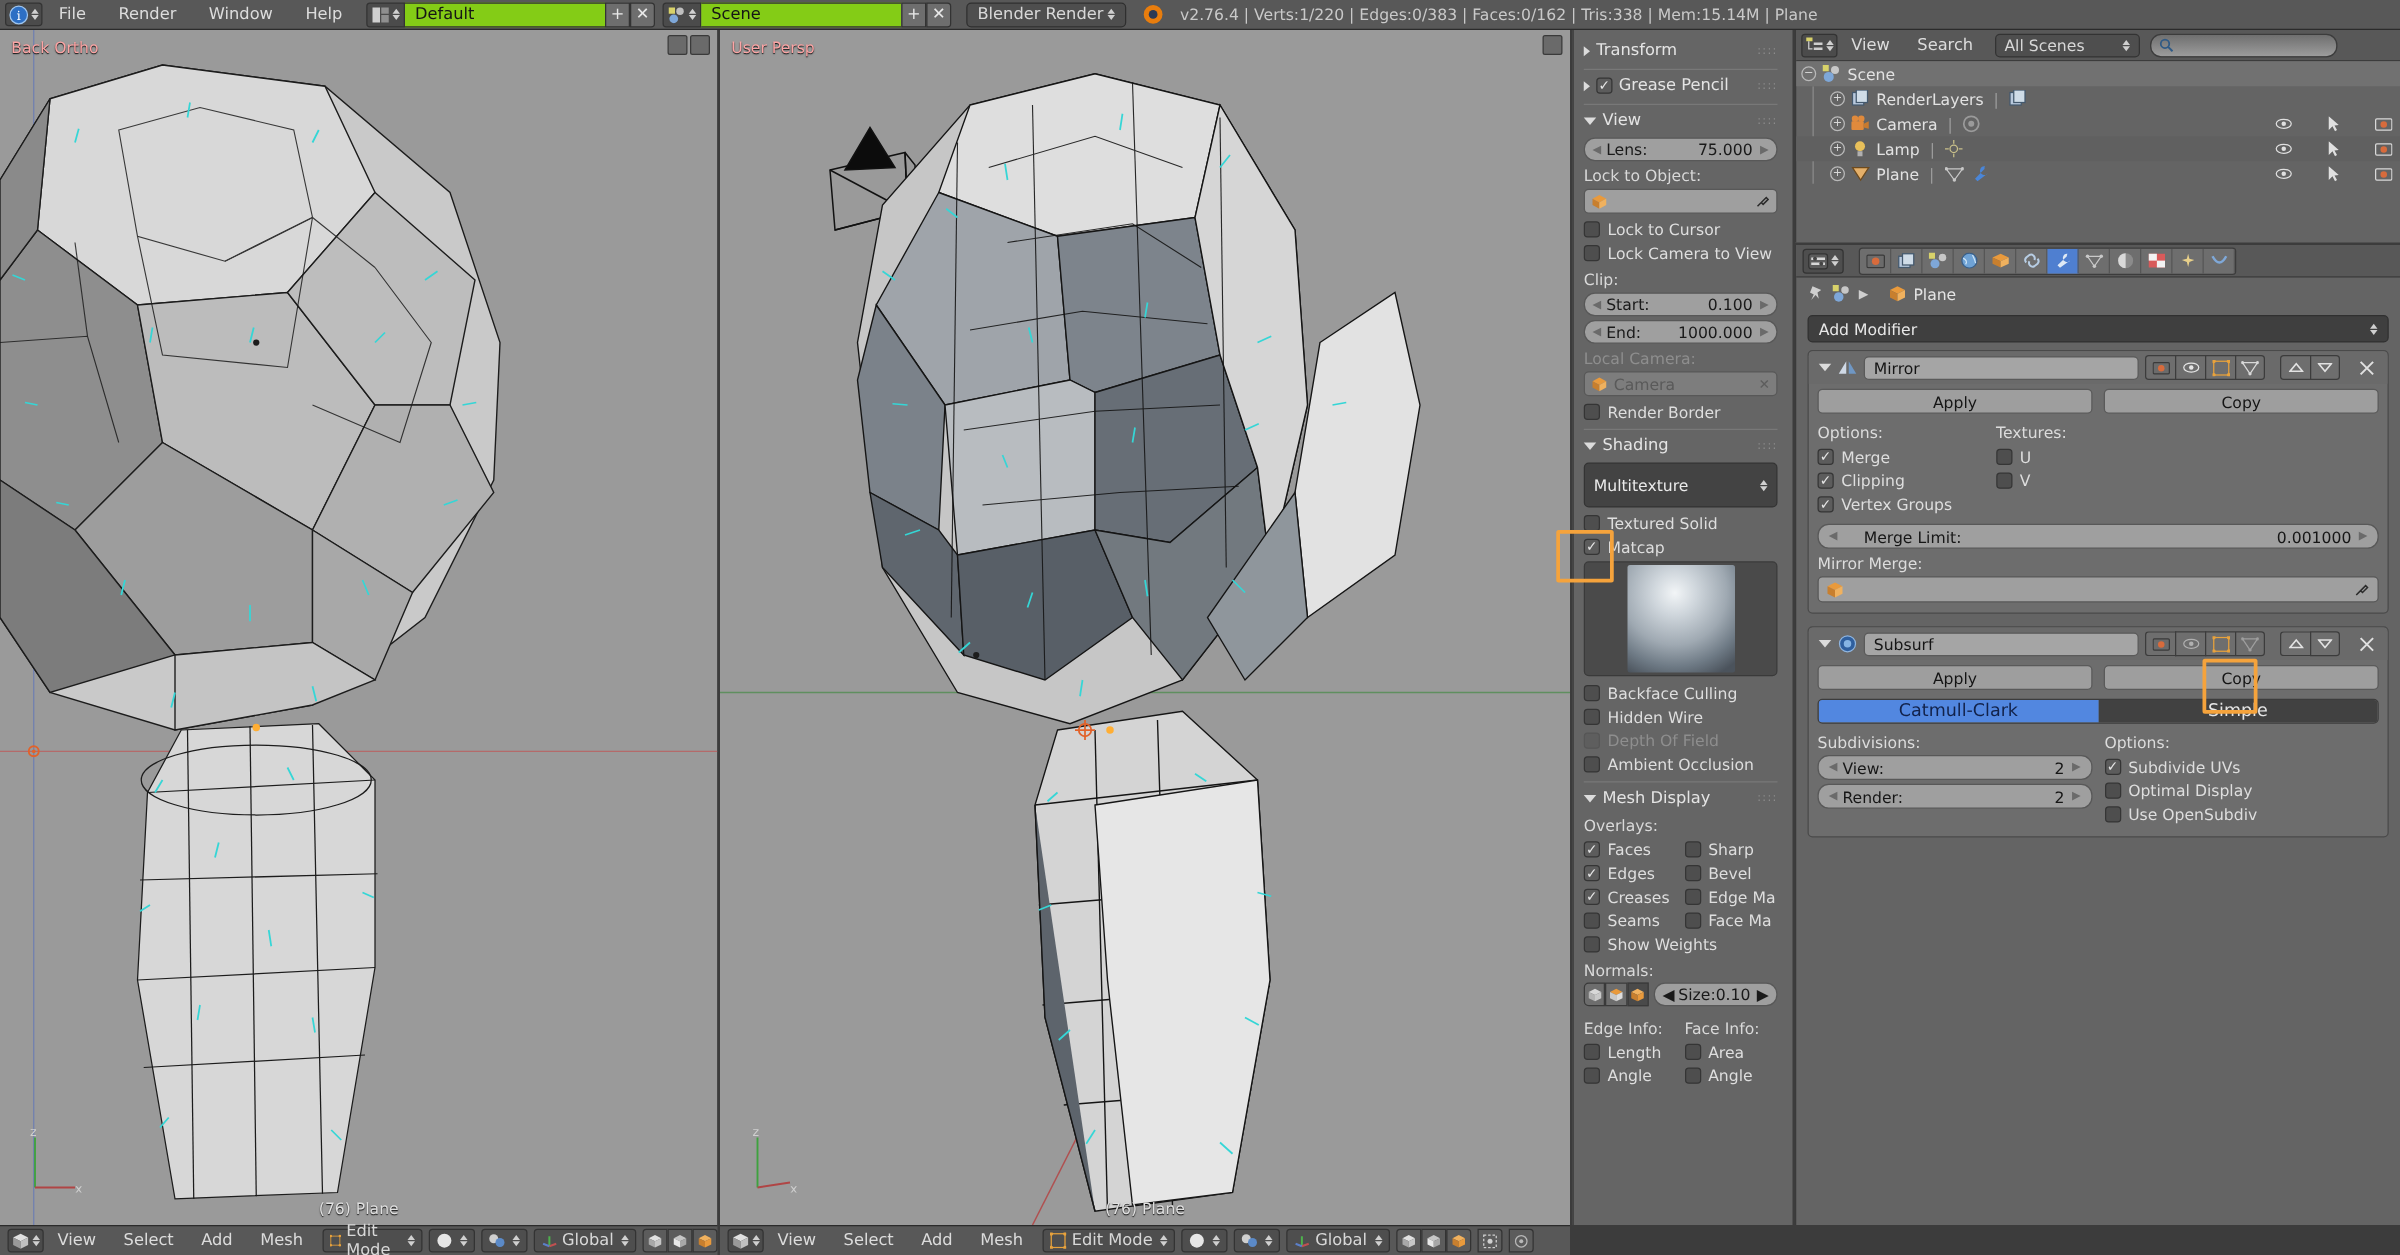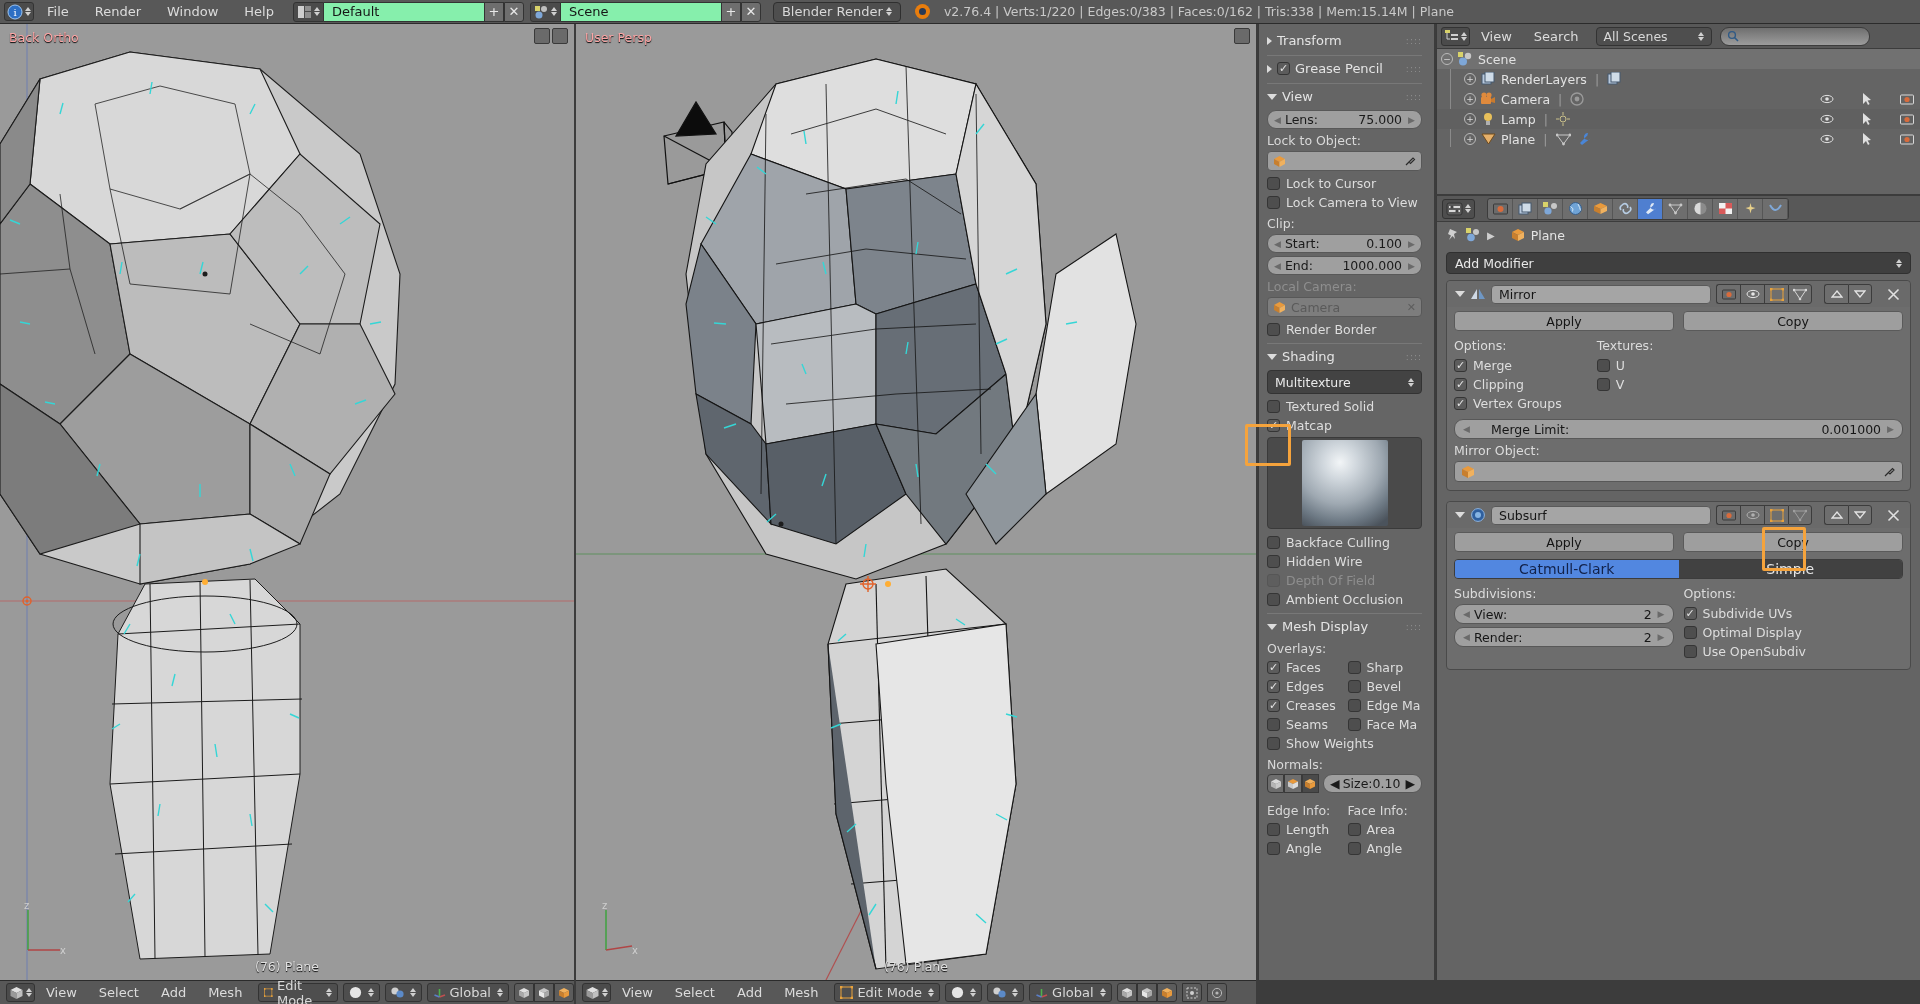--- a/index.html
+++ b/index.html
@@ -13,21 +13,21 @@
   .tb-icon-btn{ display:flex; align-items:center; height:19px; background:#4b4b4b;
     border:1px solid #333; border-radius:3px; padding:0 2px; margin-left:4px; }
   .tb-menu{ padding:0 13px; color:#dcdcdc; font-size:13px; line-height:24px; }
   .spin{ display:flex; flex-direction:column; justify-content:center; margin-left:2px; }
   .spin i{ display:block; width:0;height:0;border-left:3px solid transparent;border-right:3px solid transparent; }
   .spin .up{ border-bottom:4px solid #d0d0d0; margin-bottom:1px; }
   .spin .dn{ border-top:4px solid #d0d0d0; }
   .tb-combo{ display:flex; align-items:center; height:20px; margin-left:6px; }
   .tb-combo .swatch{ display:flex; align-items:center; background:#4b4b4b; border:1px solid #333;
     border-radius:3px 0 0 3px; height:20px; padding:0 3px; }
-  .tb-field{ height:20px; background:#86efac; color:#161616; display:flex; align-items:center;
+  .tb-field{ height:20px; background:#84cc16; color:#161616; display:flex; align-items:center;
     padding:0 8px; min-width:160px; font-size:13px; border-top:1px solid #333;border-bottom:1px solid #333; }
   .tb-sq{ width:20px;height:20px; background:#6e6e6e; border:1px solid #333; color:#e8e8e8;
     display:flex;align-items:center;justify-content:center; font-size:13px; }
   .tb-sq:last-child{ border-radius:0 3px 3px 0; }
   .engine{ height:20px; background:#4e4e4e; border:1px solid #2f2f2f; border-radius:4px;
     display:flex;align-items:center; padding:0 8px; margin-left:12px; min-width:128px; justify-content:space-between; }
   .stats{ margin-left:14px; color:#c9c9c9; font-size:12.5px; white-space:nowrap; }
   .blender-logo{ width:15px;height:15px;border-radius:50%;background:#e87d0d; position:relative; margin-left:14px;}
   .blender-logo:after{content:"";position:absolute;left:4px;top:4px;width:7px;height:7px;border-radius:50%;background:#2a3a55;}
   .blender-logo:before{content:"";position:absolute;left:6px;top:6px;width:3px;height:3px;border-radius:50%;background:#fff;}
@@ -77,21 +77,21 @@
     border-radius:4px; padding:0 5px; margin:3px 0; color:#1a1a1a; font-size:12.5px;}
   .objfield.dim{ background:#7d7d7d; color:#5a5a5a;}
   .cb-row{ display:flex; align-items:center; gap:6px; height:19px; }
   .cbx{ width:13px;height:13px;border-radius:3px;background:#4e4e4e;border:1px solid #353535; flex:0 0 13px;
     display:flex;align-items:center;justify-content:center; }
   .cbx.on{ background:#5c5c5c; }
   .cbx.on:after{ content:"✓"; color:#e6e6e6; font-size:11px; line-height:11px; }
   .cbx.dim{ background:#5e5e5e; border-color:#565656;}
   .cb-row span{ font-size:12.5px; color:#dedede;}
   .cb-row span.dim{ color:#8e8e8e;}
-  .dropdown{ display:flex;align-items:center;justify-content:space-between; height:24px; background:#434343;
+  .dropdown{ display:flex;align-items:center;justify-content:space-between; height:36px; background:#434343;
     border:1px solid #333; border-radius:4px; padding:0 7px; color:#eaeaea; font-size:12.5px; margin:3px 0;}
   .matcap{ height:92px; background:#4a4a4a; border:1px solid #3a3a3a; border-radius:4px; margin:2px 0 4px 0;
     display:flex; align-items:center; justify-content:center;}
   .matcap-ball{ width:86px;height:86px; background:
      radial-gradient(circle at 44% 26%, #f2f5f7 0%, #cfd6dc 22%, #9fa9b2 52%, #6e7a85 74%, #4b535c 92%);
      border-radius:2px; filter:blur(0.3px);}
   .cb2{ display:grid; grid-template-columns:1fr 1fr; column-gap:6px; }
   .normrow{ display:flex; align-items:center; gap:0; margin:2px 0;}
   .nbtn{ width:19px;height:19px;background:#6d6d6d;border:1px solid #3a3a3a; display:flex;align-items:center;justify-content:center;}
   .nbtn:first-child{border-radius:4px 0 0 4px;}
@@ -1007,21 +1007,21 @@
                 <span>V</span>
               </div>
           </div>
         </div>
         <div class="mergelimit">
           <span class="arrL" style="color:#6a6a6a;font-size:9px">◀</span>
           <span style="margin-left:21px;margin-right:auto;">Merge Limit:</span>
           <span style="margin-right:6px;">0.001000</span>
           <span class="arrR" style="color:#6a6a6a;font-size:9px">▶</span>
         </div>
-        <div class="colhdr">Mirror Object:</div>
+        <div class="colhdr">Mirror Merge:</div>
         <div class="mirrorobj">
           <svg width="14" height="14" viewBox="0 0 14 14">
               <path d="M7 1 L13 4 L7 7 L1 4 Z" fill="#e99a3c"></path>
               <path d="M1 4 L7 7 L7 13 L1 10 Z" fill="#c87f2e"></path>
               <path d="M13 4 L7 7 L7 13 L13 10 Z" fill="#f0b15e"></path>
             </svg>
           <span style="flex:1"></span>
           <svg width="13" height="13" viewBox="0 0 13 13">
               <path d="M2 11 L5.5 7.5 M5.5 7.5 L9.5 3.5 L11 5 L7 9 Z" stroke="#2b2b2b" fill="none" stroke-width="1.2"></path>
             </svg>

